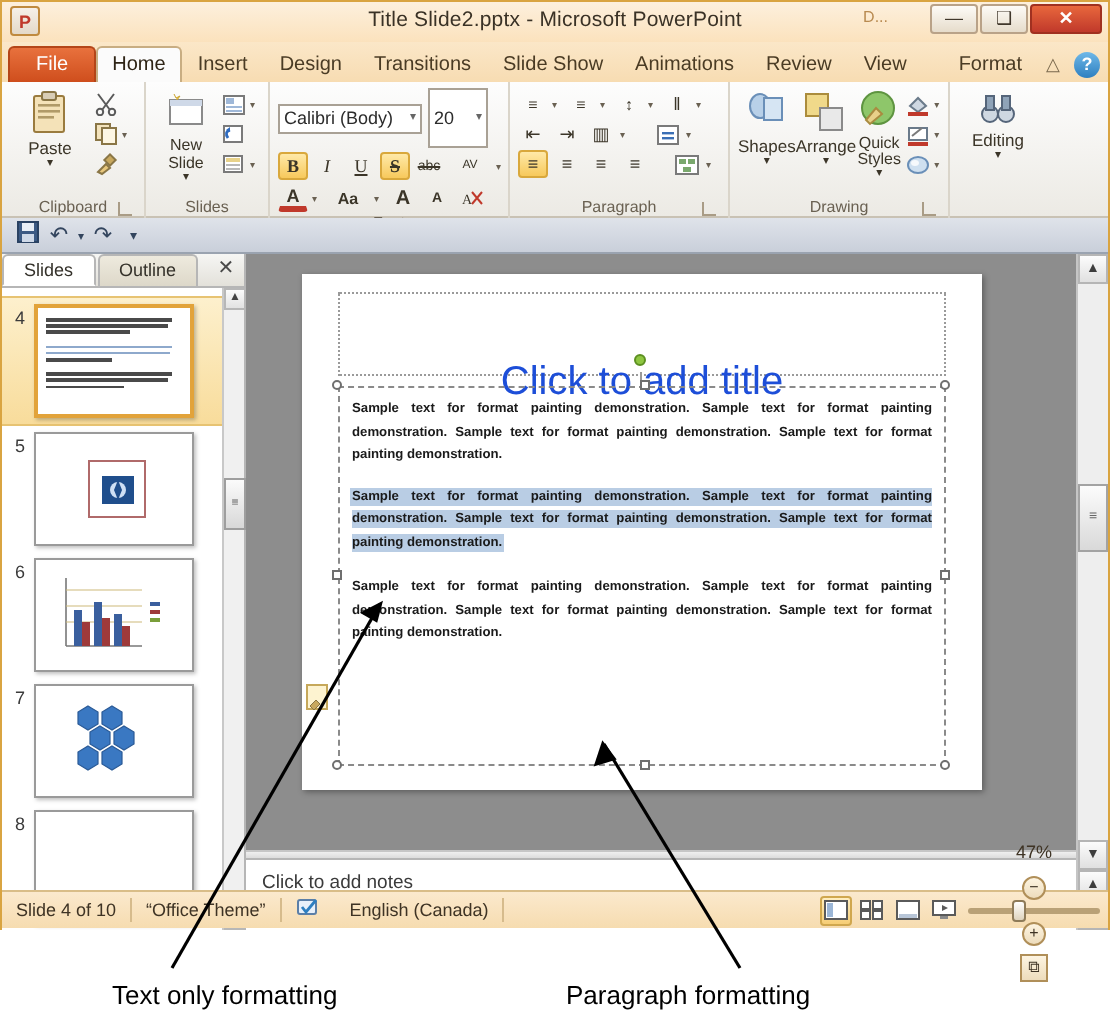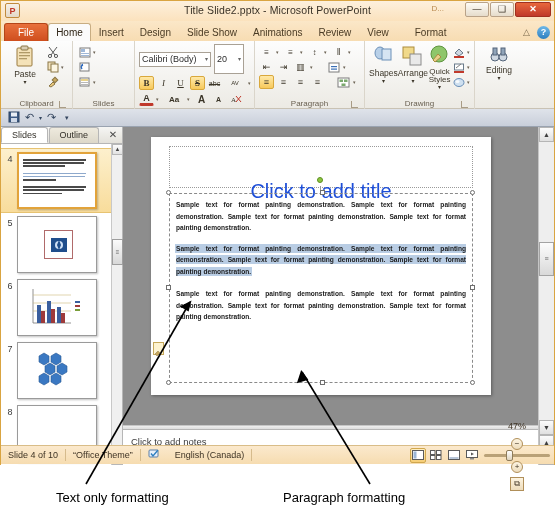--- a/index.html
+++ b/index.html
@@ -451,20 +451,21 @@
         <div class="win-btn">❑</div>
         <div class="win-btn close">✕</div>
       </div>
     </div>
 
     <div class="tabrow">
       <div class="tab file">File</div>
       <div class="tab active">Home</div>
       <div class="tab">Insert</div>
       <div class="tab">Design</div>
+      <div class="tab">Transitions</div>
       <div class="tab">Slide Show</div>
       <div class="tab">Animations</div>
       <div class="tab">Review</div>
       <div class="tab">View</div>
       <div class="tab contextual">Format</div>
       <div class="tab-right">
         <span class="mini-icon" style="font-size:9px;color:#7b6a4e;text-align:center;line-height:13px;">△</span>
         <span style="display:inline-block;width:13px;height:13px;border-radius:50%;background:linear-gradient(#6fb8e8,#2d7fc0);color:#fff;font-size:9px;font-weight:bold;text-align:center;line-height:13px;">?</span>
       </div>
     </div>
@@ -514,20 +515,29 @@
           </div>
         </div>
         <div class="grp-label">
           <span>Clipboard</span>
           <span class="grp-launch"></span>
         </div>
       </div>
 
       <div class="grp" style="width:62px;">
         <div class="grp-body">
+          <div class="bigbtn" style="width:32px;">
+            <svg width="22" height="22" viewBox="0 0 22 22">
+              <rect x="3" y="5" width="16" height="12" fill="#ffffff" stroke="#8a8a8a"></rect>
+              <rect x="3" y="5" width="16" height="3" fill="#cfd9e8"></rect>
+              <path d="M5 2 L6 4 L8 3 L6.5 5" fill="#f0c94a" stroke="#c9a22d" stroke-width=".5"></path>
+            </svg>
+            <span class="lbl" style="font-size:8px;">New<br>Slide</span>
+            <span class="caret">▾</span>
+          </div>
           <div class="icobox">
             <div class="icorow">
               <div class="ico">
                 <svg width="12" height="11" viewBox="0 0 12 11">
                   <rect x="1" y="1" width="10" height="9" fill="#fff" stroke="#7a7a7a"></rect>
                   <rect x="2" y="2" width="4" height="3" fill="#9fb8d8"></rect>
                   <rect x="2" y="6" width="8" height="1" fill="#9fb8d8"></rect>
                   <rect x="2" y="8" width="8" height="1" fill="#9fb8d8"></rect>
                 </svg>
               </div>

